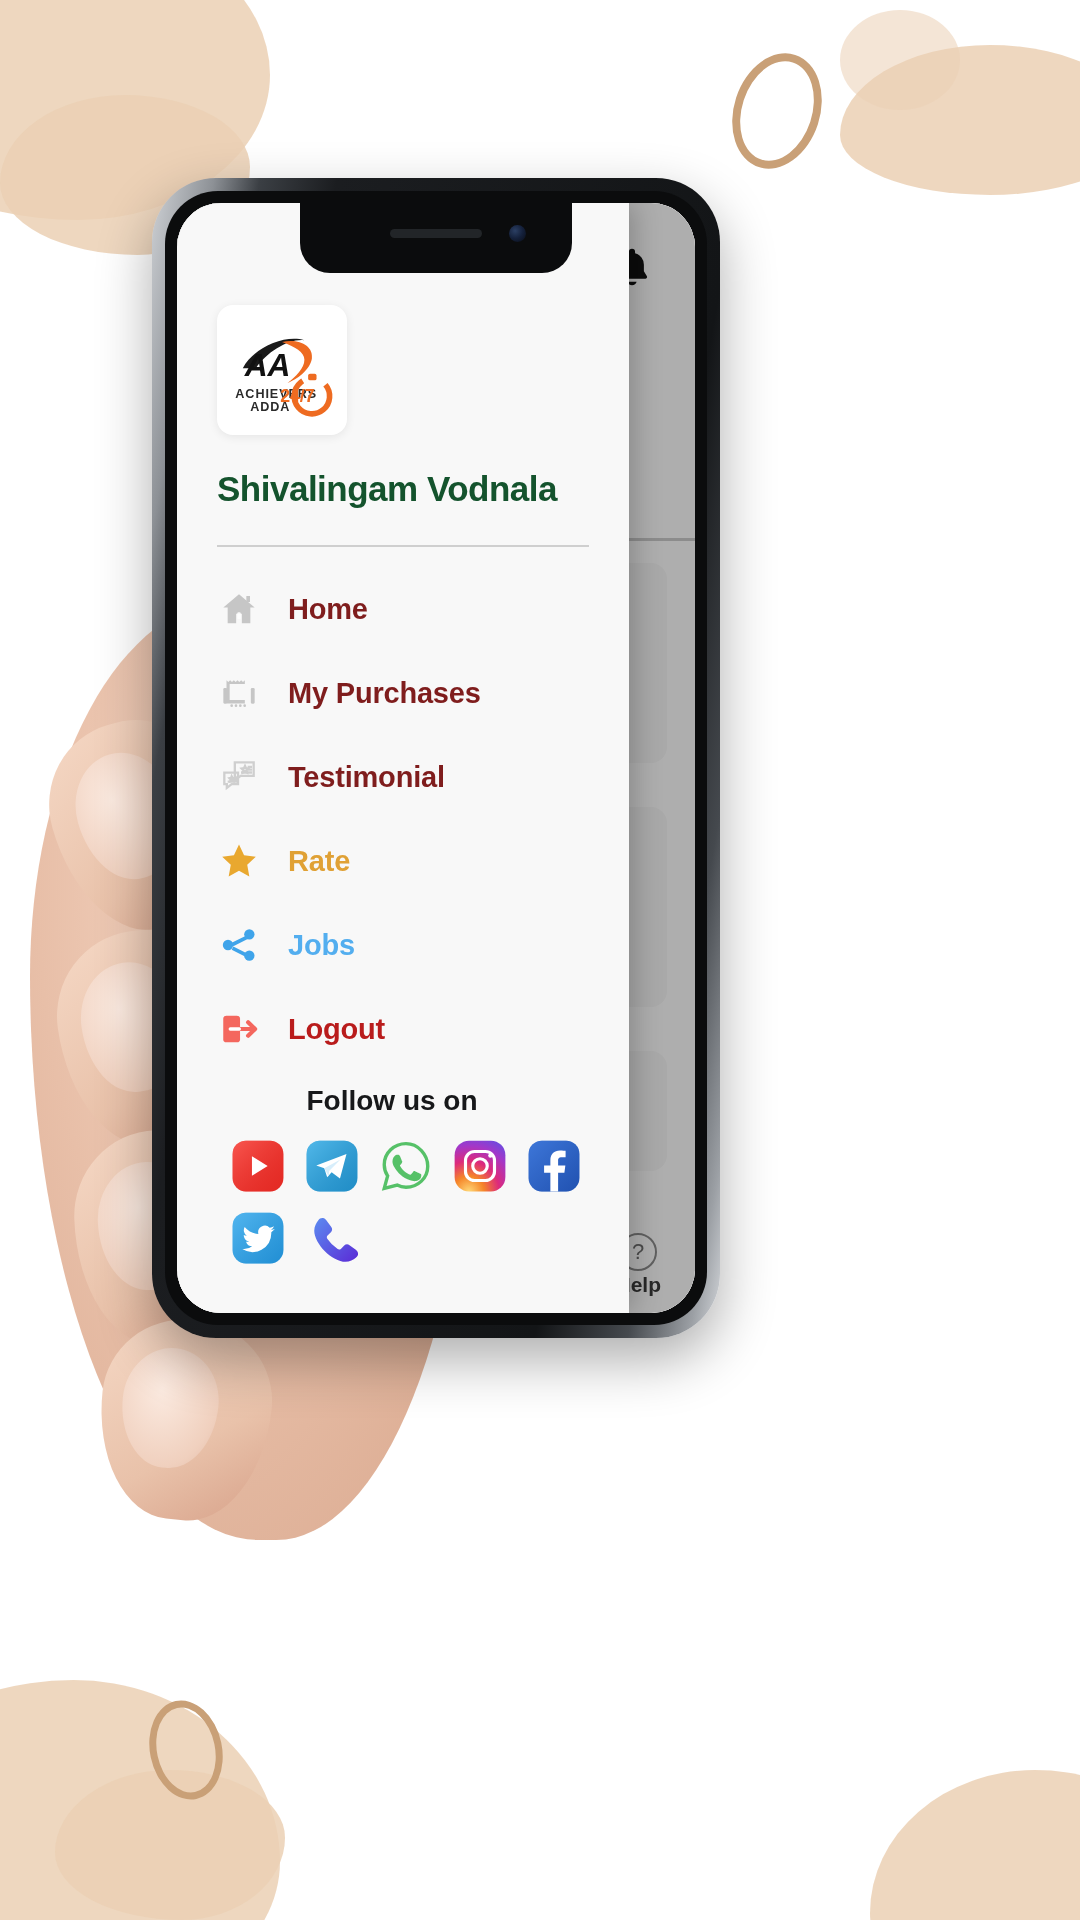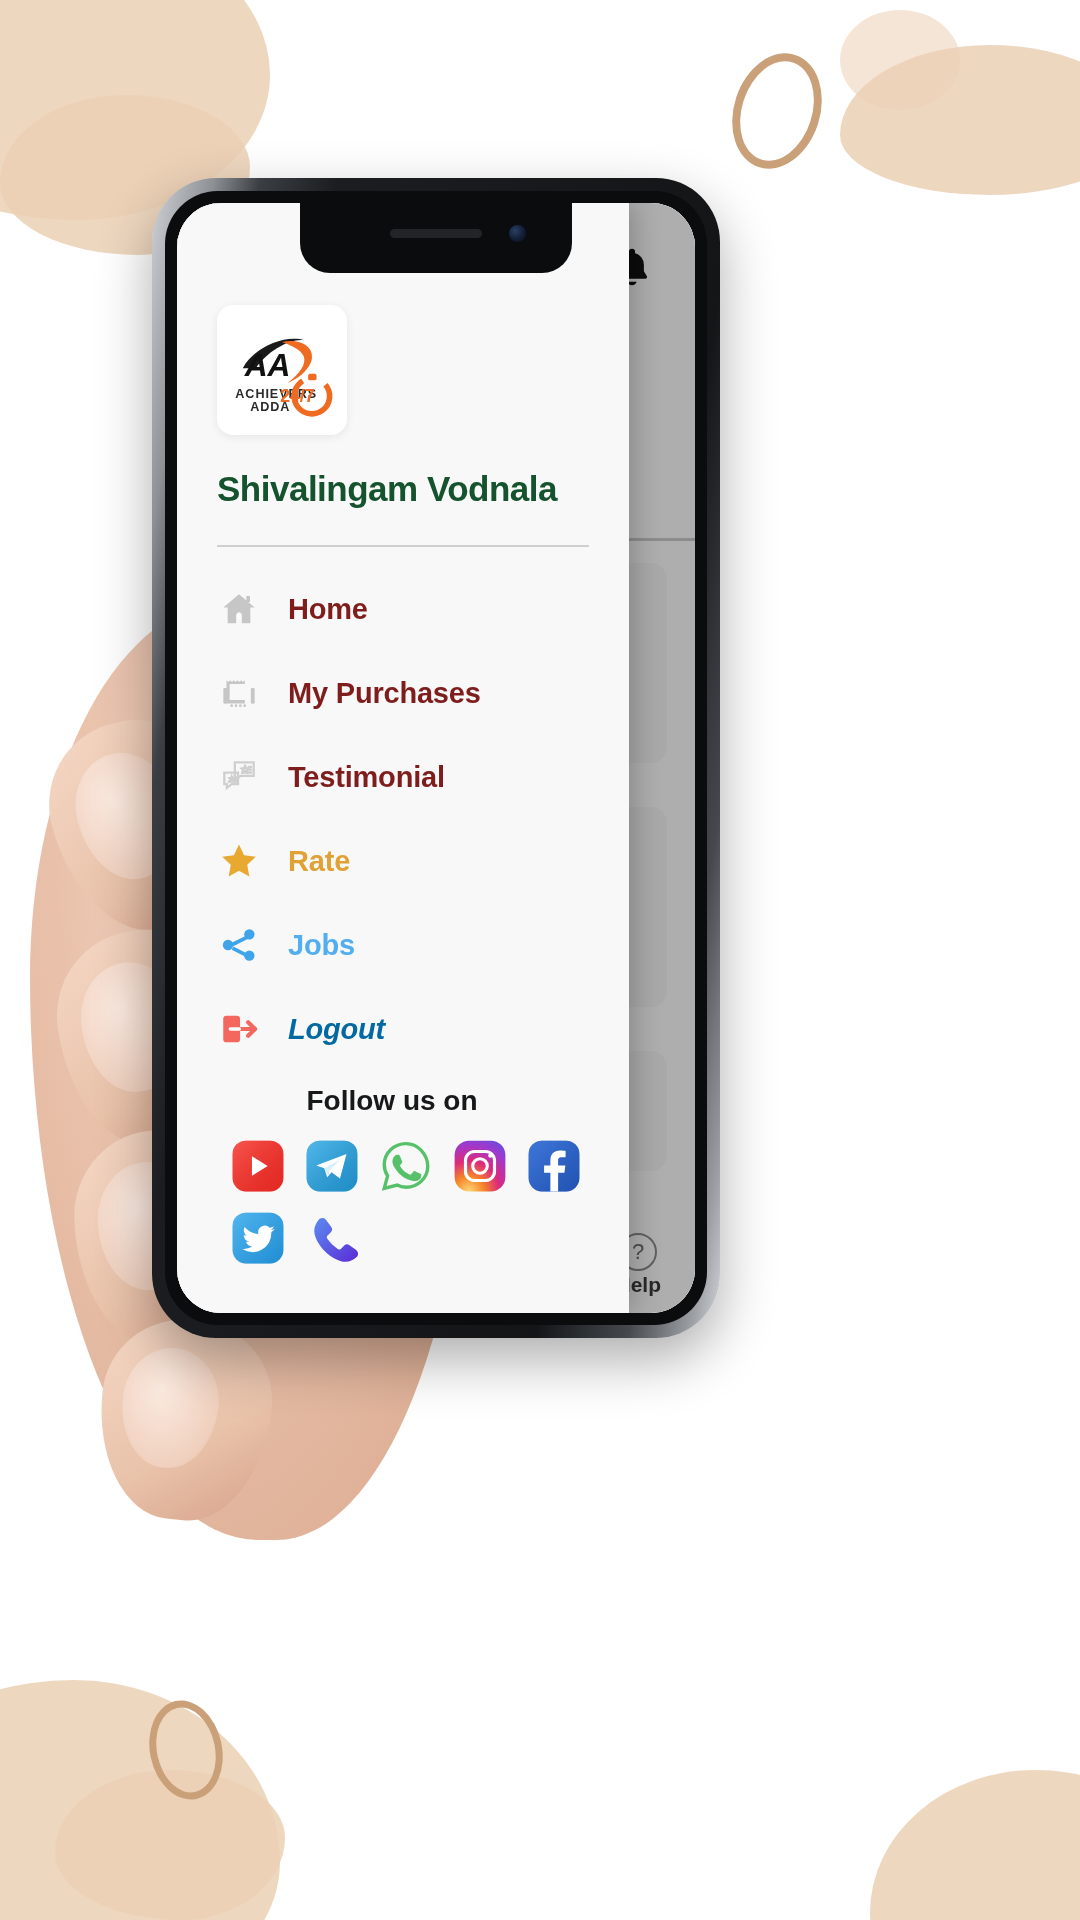--- a/index.html
+++ b/index.html
@@ -221,21 +221,21 @@
     padding: 20px 40px;
     cursor: pointer;
   }
   .menu-icon {
     width: 44px; height: 44px; flex: none;
     display: flex; align-items: center; justify-content: center;
   }
   .menu-label { font-size: 29px; font-weight: 600; color: #7f1d1d; letter-spacing: -.2px; }
   .menu-label.accent-rate   { color: #E0A135; }
   .menu-label.accent-share  { color: #53AEEF; }
-  .menu-label.accent-logout { color: #0369a1; font-style: italic; }
+  .menu-label.accent-logout { color: #b91c1c; }
 
   #follow-title {
     margin-top: 14px; text-align: center;
     font-size: 28px; font-weight: 700; color: #17181a;
     padding-right: 22px;
   }
   #social-rows { margin-top: 20px; padding: 0 44px 0 52px; }
   .social-row { display: flex; gap: 16px; margin-bottom: 14px; }
   .social-icon {
     width: 58px; height: 58px; flex: none;

